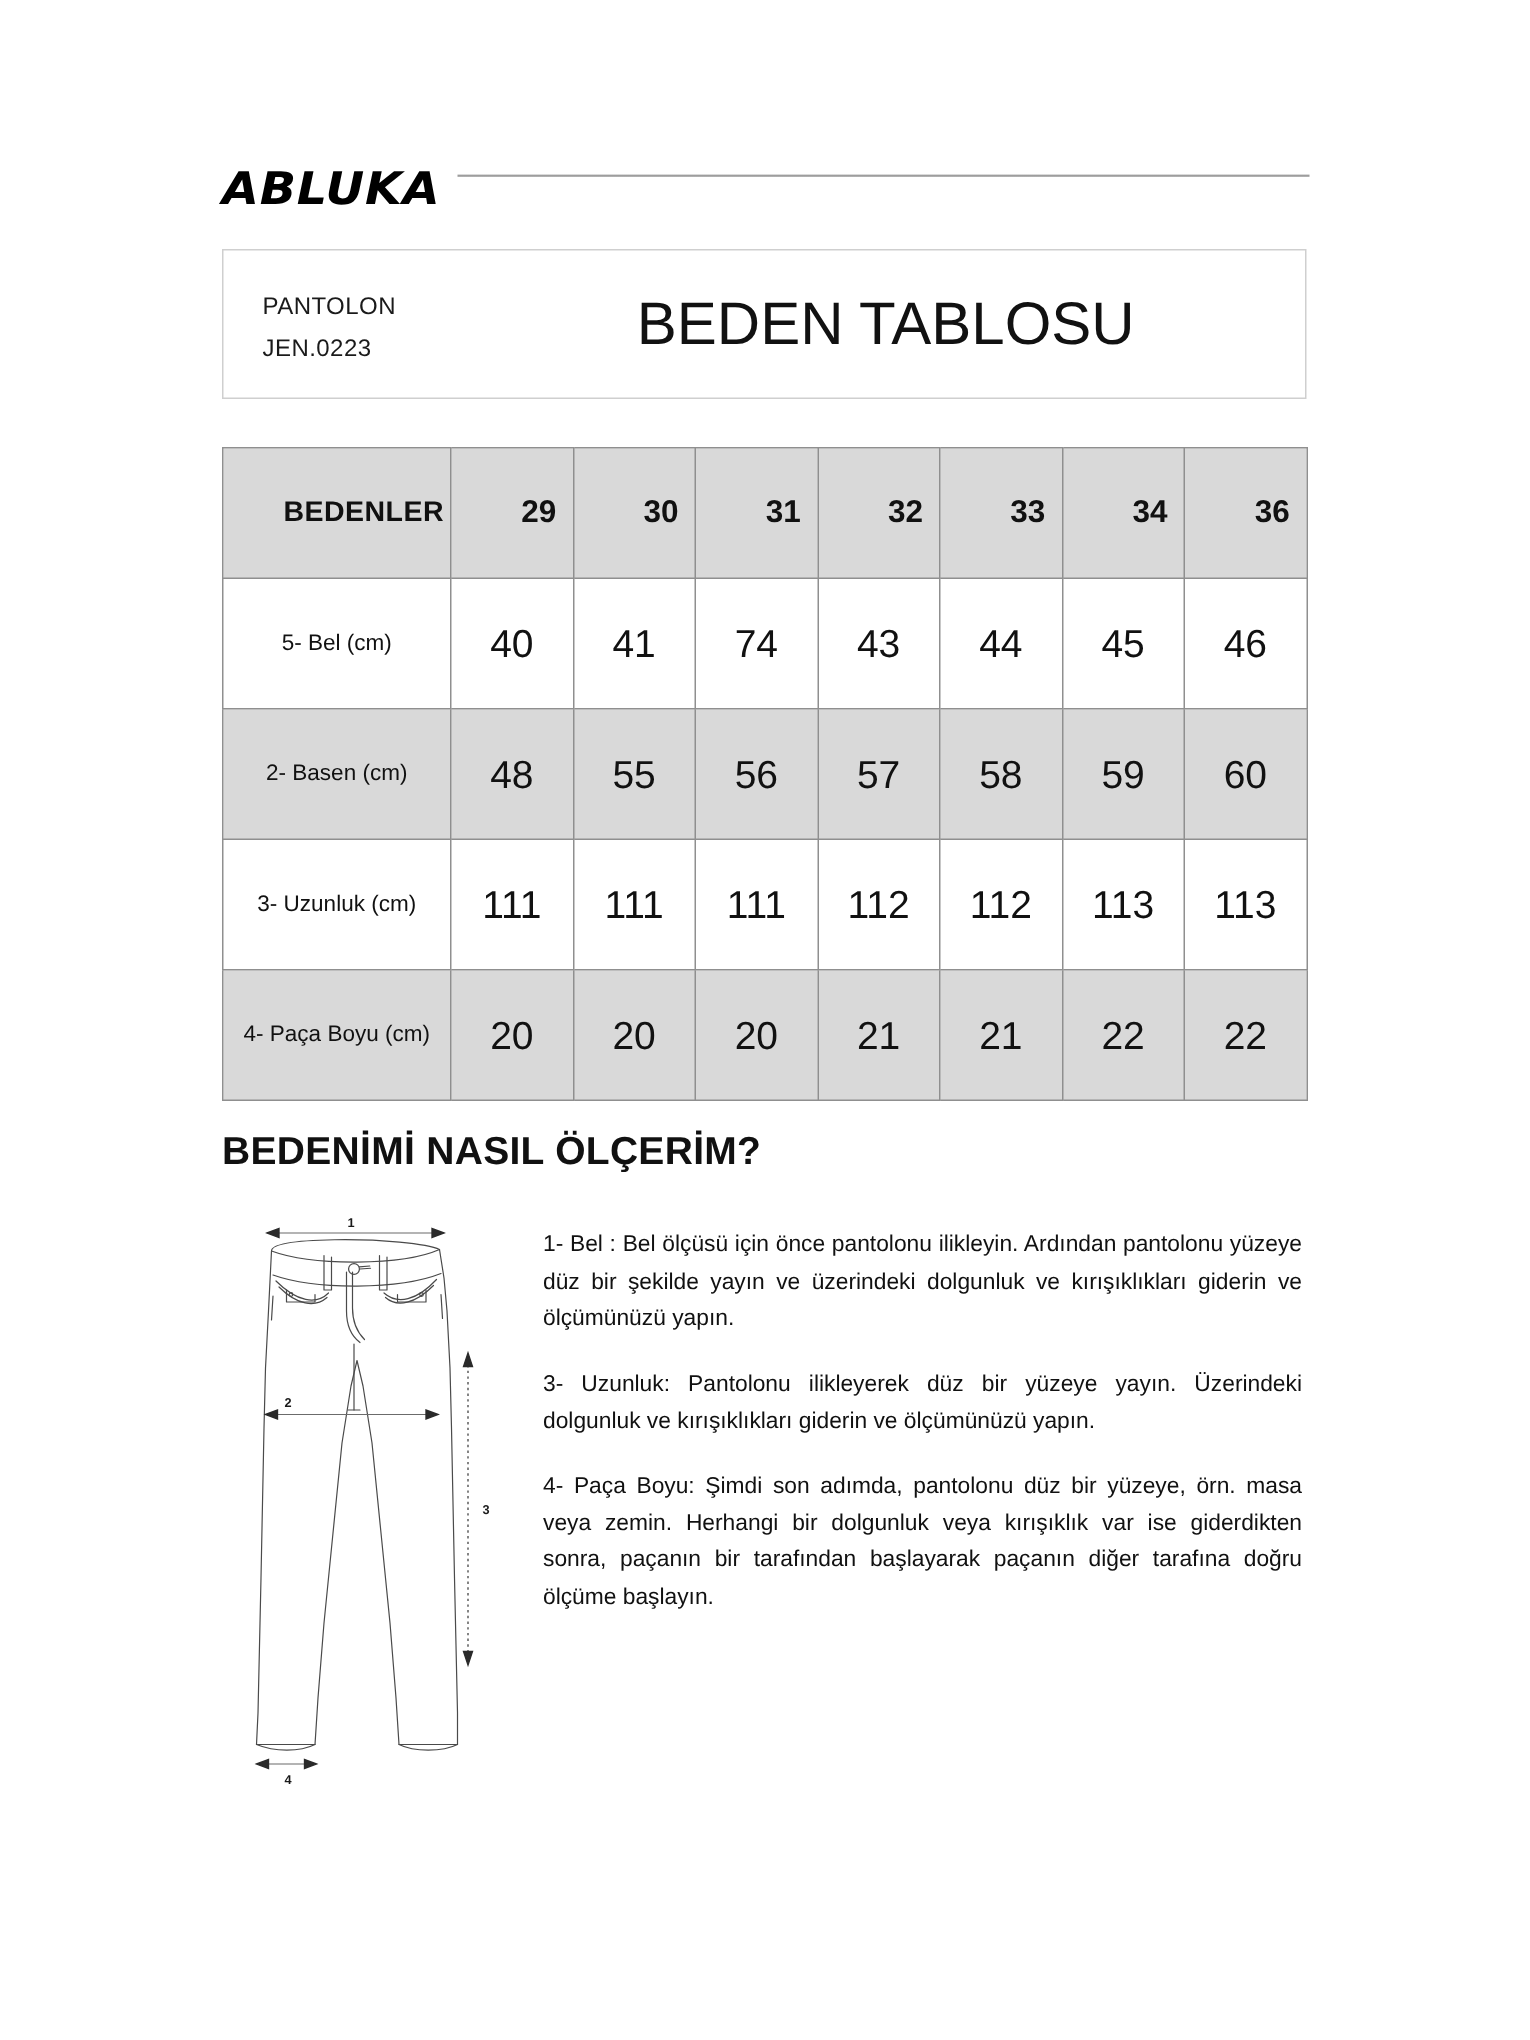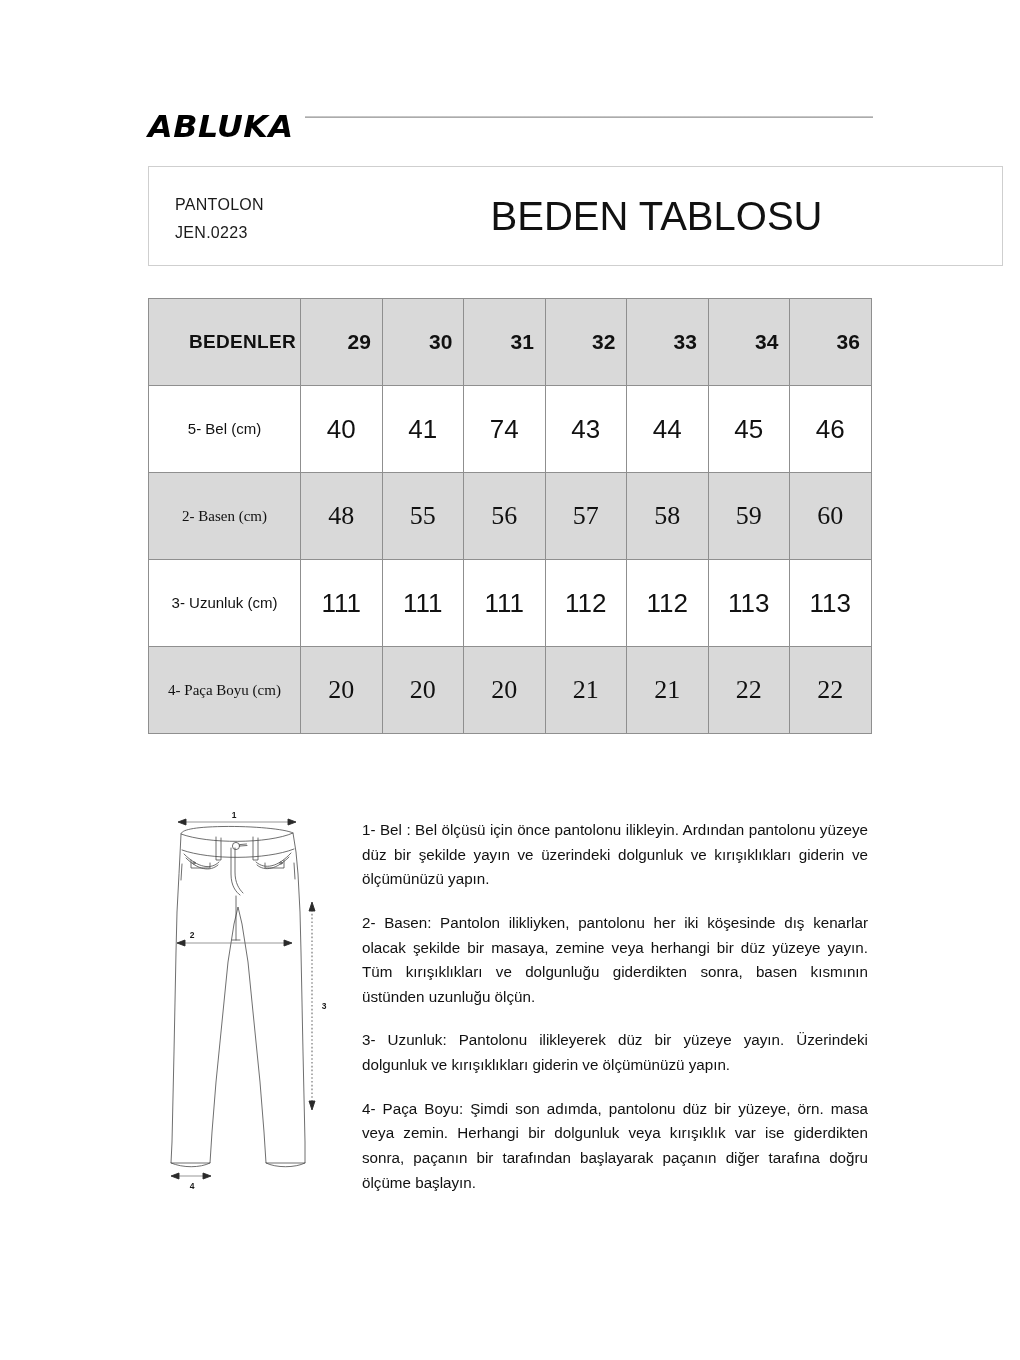--- a/index.html
+++ b/index.html
@@ -52,21 +52,21 @@
     margin-left: 10px;
     margin-top: 4px;
     background: linear-gradient(to bottom, #ffffff 0%, #9a9a9a 45%, #b9b9b9 100%);
   }
 
   
   .title-box {
     position: absolute;
     left: 148px;
     top: 166px;
-    width: 855px;
+    width: 723px;
     height: 100px;
     border: 1px solid #cfcfcf;
     box-sizing: border-box;
     background: #fff;
   }
   .title-meta {
     position: absolute;
     left: 26px;
     top: 24px;
     font-size: 16px;
@@ -109,21 +109,21 @@
   .row-head td {
     background: #d9d9d9;
     height: 86px;
     font-weight: bold;
     font-size: 21px;
     color: #111;
     padding-left: 36px;
   }
   .row-head td.lbl { font-size: 19px; letter-spacing: 0.3px; }
 
-  .row-shade td { background: #d9d9d9; font-family: Liberation Serif, serif; }
+  .row-shade td { background: #d9d9d9; }
   .row-plain td { background: #ffffff; }
 
   .data-row td {
     height: 86px;
   }
   .data-row td.lbl {
     font-size: 15px;
     font-weight: normal;
     color: #111;
     padding: 0 8px;
@@ -250,20 +250,21 @@
         <td class="val">20</td>
         <td class="val">20</td>
         <td class="val">21</td>
         <td class="val">21</td>
         <td class="val">22</td>
         <td class="val">22</td>
       </tr>
     </tbody>
   </table>
 
+  <div class="how-heading">BEDENİMİ NASIL ÖLÇERİM?</div>
 
   <div class="diagram">
     <svg width="200" height="405" viewBox="0 0 200 405" xmlns="http://www.w3.org/2000/svg">
       <g fill="none" stroke="#4a4a4a" stroke-width="0.8" stroke-linejoin="round" stroke-linecap="round">
 
         <path d="M33 22 C33 18 45 15 75 14.5 C105 14 137 17 145 21
                  L148 40 L150 62 L152 100 L153 140 L154 190 L155 240 L156 285
                  L157 330 L157 351
                  L118 351 L116 320 L112 270 L106 210 L100 150 L94 112 L90 95
                  L86 112 L80 150 L74 210 L68 270 L64 320 L62 351
@@ -326,18 +327,17 @@
         <text x="86" y="6" text-anchor="middle">1</text>
         <text x="44" y="126" text-anchor="middle">2</text>
         <text x="176" y="197" text-anchor="middle">3</text>
         <text x="44" y="377" text-anchor="middle">4</text>
       </g>
     </svg>
   </div>
 
   <div class="instructions">
     <p>1- Bel : Bel ölçüsü için önce pantolonu ilikleyin. Ardından pantolonu yüzeye düz bir şekilde yayın ve üzerindeki dolgunluk ve kırışıklıkları giderin ve ölçümünüzü yapın.</p>
-    <p>2- Basen: Pantolon ilikliyken, pantolonu her iki köşesinde dış kenarlar olacak şekilde bir masaya, zemine veya herhangi bir düz yüzeye yayın. Tüm kırışıklıkları ve dolgunluğu giderdikten sonra, basen kısmının üstünden uzunluğu ölçün.</p>
     <p>3- Uzunluk: Pantolonu ilikleyerek düz bir yüzeye yayın. Üzerindeki dolgunluk ve kırışıklıkları giderin ve ölçümünüzü yapın.</p>
     <p>4- Paça Boyu: Şimdi son adımda, pantolonu düz bir yüzeye, örn. masa veya zemin. Herhangi bir dolgunluk veya kırışıklık var ise giderdikten sonra, paçanın bir tarafından başlayarak paçanın diğer tarafına doğru ölçüme başlayın.</p>
   </div>
 
 </div>
 
 </body></html>

